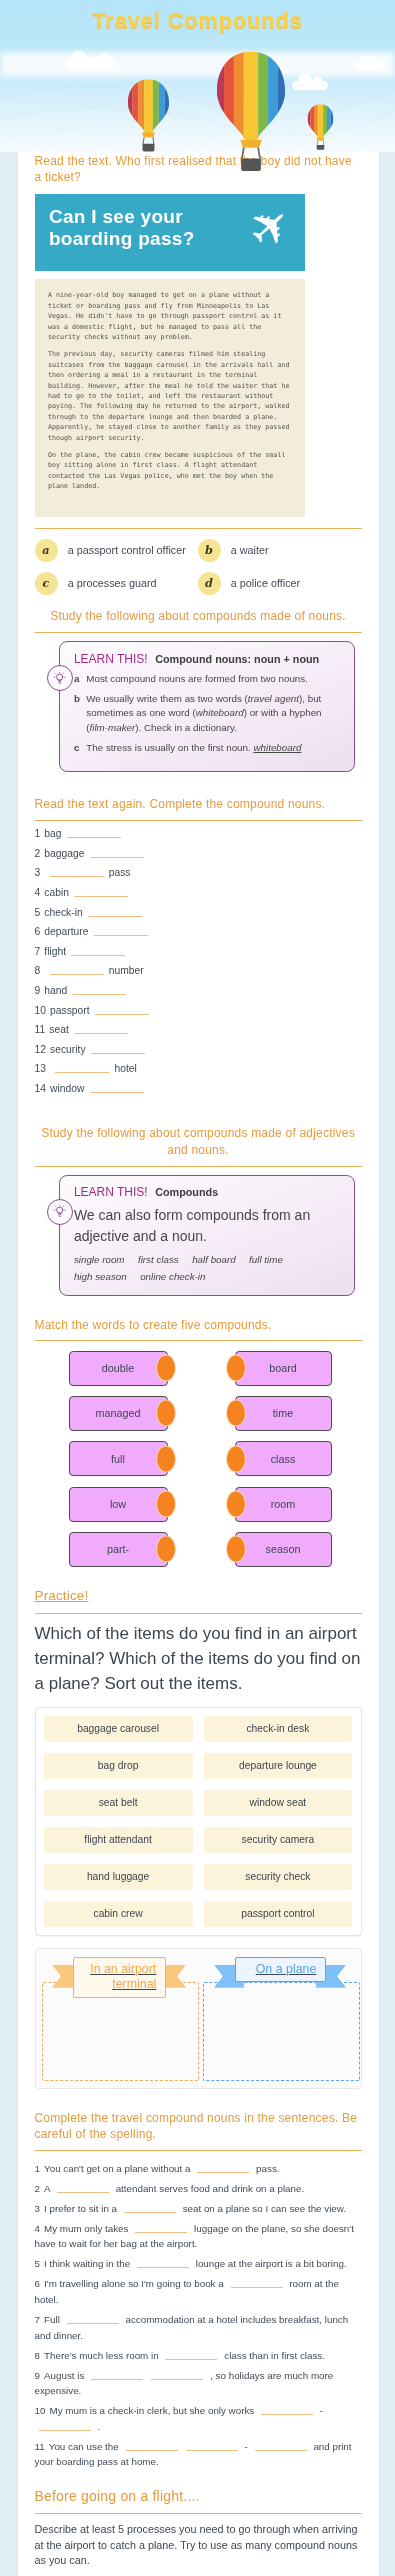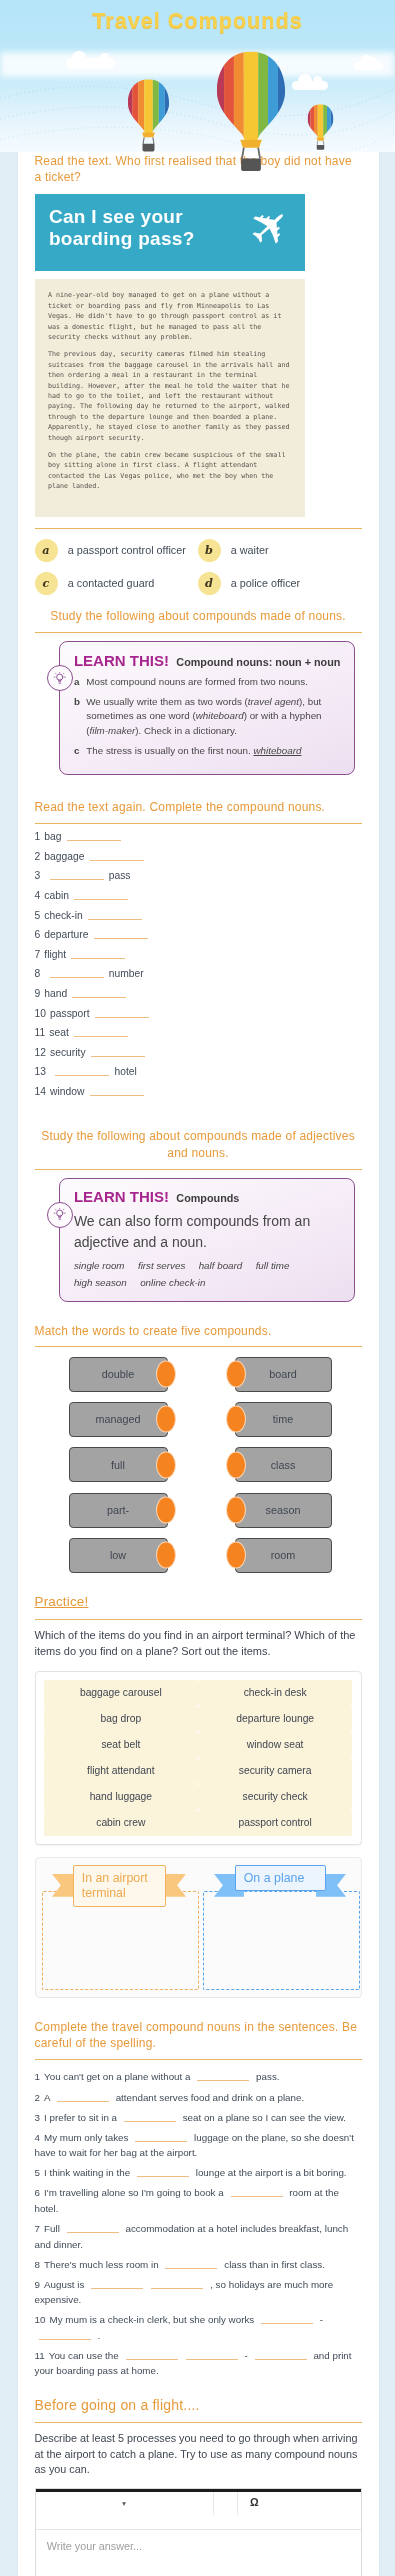--- a/index.html
+++ b/index.html
@@ -45,62 +45,62 @@
   .opt-label{margin-left:10.3px;font-size:10.8px;color:#414b57;}
   .center-head{margin-top:13.4px;text-align:center;}
   .div-2{margin-top:7.2px;}
   
   .learn{margin:8.2px 0 0 24px;width:296px;box-sizing:border-box;position:relative;
          border:1.3px solid #8a4c8f;border-radius:8.2px;
          background:linear-gradient(160deg,#fdfbfd 0%,#f3e8f5 70%,#ecdff0 100%);
          padding:9.3px 12.4px 10.3px 14.4px;}
   .learn-bulb{position:absolute;left:-12.4px;top:23px;width:24px;height:24px;border-radius:50%;
               background:#fdfbfd;border:1.3px solid #8a4c8f;display:flex;align-items:center;justify-content:center;}
-  .learn-tag{color:#a6268e;font-weight:bold;font-size:15px;}
+  .learn-tag{color:#a6268e;font-weight:normal;font-size:12px;}
   .learn-title{color:#3c3c3c;font-weight:bold;font-size:10.8px;margin-left:5.2px;}
   .learn-points{list-style:none;margin:6.2px 0 0 0;padding:0;}
   .learn-points li{display:flex;margin-bottom:5.2px;font-size:9.8px;line-height:1.5;color:#474747;}
   .pt-letter{font-weight:bold;width:12.4px;flex:none;}
   .pt-i{font-style:italic;} .pt-u{text-decoration:underline;}
   .learn-body{font-size:14px;line-height:1.5;color:#474747;margin-top:6.2px;}
   .learn-ex{margin-top:5.2px;font-style:italic;font-size:9.8px;line-height:1.65;color:#474747;
             display:flex;flex-wrap:wrap;column-gap:13.4px;}
   
   .fill-head{margin-top:24px;}
   .div-3{margin-top:7.2px;}
   .fill-list{margin-top:7.2px;}
   .fill-item{display:flex;align-items:baseline;font-size:10.3px;height:19.6px;color:#414b57;}
   .fill-num{margin-right:4.1px;}
   .blank{display:inline-block;width:54px;height:8.2px;border-bottom:1px solid #f0bd80;
          margin:0 5.2px;transform:translateY(1px);cursor:text;}
   
   .match-rows{margin-top:9.3px;}
   .match-row{position:relative;height:35px;margin-bottom:10.3px;}
   .mbox{position:absolute;top:0;height:35px;border:0.8px solid #4a4a4a;border-radius:4.1px;
-        background:#a3a3a3;display:flex;align-items:center;justify-content:center;
+        background:#f0abfc;display:flex;align-items:center;justify-content:center;
         font-size:10.8px;color:#3f4651;box-sizing:border-box;}
   .mbox.l{left:34px;width:99px;} .mbox.r{left:200px;width:97px;}
   .oval{position:absolute;top:50%;width:17.5px;height:25px;border-radius:50%;
         background:#f5831f;border:1px solid #fcd9b8;transform:translateY(-50%);cursor:pointer;}
   .oval.re{right:-9.3px;} .oval.le{left:-9.3px;}
   
   .practice-head{margin-top:20.6px;font-size:13.4px;text-decoration:underline;}
-  .pq{margin-top:8.2px;font-size:11px;line-height:1.45;color:#3f4651;}
+  .pq{margin-top:8.2px;font-size:17px;line-height:1.45;color:#3f4651;}
   .tiles-wrap{margin-top:10.3px;border:0.5px solid #e3e3e3;border-radius:4.1px;background:#fff;
               box-shadow:0 0.5px 1px rgba(0,0,0,.05);padding:8.2px;
-              display:grid;grid-template-columns:1fr 1fr;gap:0;}
+              display:grid;grid-template-columns:1fr 1fr;gap:11px;}
   .tile{height:26px;background:#fbf3da;border-radius:2.1px;display:flex;align-items:center;
         justify-content:center;font-size:10.3px;color:#3f4651;cursor:grab;}
   
   .sort-wrap{margin-top:12.4px;height:139px;border:0.5px solid #e8e8e8;border-radius:4.1px;
              background:#fbfbfb;position:relative;}
   .zone{position:absolute;top:33px;bottom:7.2px;border-radius:1.5px;}
   .zone.orange{left:6.2px;width:155px;border:1px dashed #f0ad5c;}
   .zone.blue{left:167px;width:155px;border:1px dashed #57a4ee;}
-  .ribbon{position:absolute;z-index:2;text-align:left;}
+  .ribbon{position:absolute;z-index:2;text-align:right;text-decoration:underline;}
   .ribbon .wing{position:absolute;top:8.2px;height:23px;width:30px;z-index:-1;}
   .ribbon .wing.wl{left:-20.6px;clip-path:polygon(0 0,100% 0,100% 100%,0 100%,30% 50%);}
   .ribbon .wing.wr{right:-20.6px;clip-path:polygon(0 0,100% 0,70% 50%,100% 100%,0 100%);}
   .rb-label{border-radius:2.1px;padding:4.1px 8.2px;font-size:12.4px;line-height:1.25;}
   .ribbon.orange{left:37px;top:7.2px;width:93px;}
   .ribbon.orange .wing{background:#f9c87e;}
   .ribbon.orange .rb-label{background:#fef7ec;border:1px solid #f0b25e;color:#eda94e;}
   .ribbon.blue{left:199px;top:7.2px;width:91px;}
   .ribbon.blue .wing{background:#7ec0f7;}
   .ribbon.blue .rb-label{background:#ecf5fd;border:1px solid #5aa3ee;color:#5aa3ee;}
@@ -195,21 +195,21 @@
       <div class="opt">
         <span class="opt-badge">a</span>
         <span class="opt-label">a passport control officer</span>
       </div>
       <div class="opt">
         <span class="opt-badge">b</span>
         <span class="opt-label">a waiter</span>
       </div>
       <div class="opt">
         <span class="opt-badge">c</span>
-        <span class="opt-label">a contacted guard</span>
+        <span class="opt-label">a processes guard</span>
       </div>
       <div class="opt">
         <span class="opt-badge">d</span>
         <span class="opt-label">a police officer</span>
       </div>
     </div>
 
   <div class="hw center-head">Study the following about compounds made of nouns.</div>
   <hr class="divider div-2">
 
@@ -327,21 +327,21 @@
             <path d="M10.5 16 h5 M11 19 h4 M12 22 h2"></path>
         <path d="M13 1.5 v-1 M4 10 h-2 M24 10 h-2 M6 3.5 l-1.2-1.2 M20 3.5 l1.2-1.2" stroke-width="1.4"></path>
           </g>
         </svg>
     </div>
     <span class="learn-tag">LEARN THIS!</span>
     <span class="learn-title">Compounds</span>
     <div class="learn-body">We can also form compounds from an adjective and a noun.</div>
     <div class="learn-ex" id="learn2-examples">
         <span>single room</span>
-        <span>first serves</span>
+        <span>first class</span>
         <span>half board</span>
         <span>full time</span>
         <span>high season</span>
         <span>online check-in</span>
       </div>
   </div>
 
   <div class="hw" style="margin-top:20.6px">Match the words to create five compounds.</div>
   <hr class="divider div-3">
   <div class="match-rows" id="match-rows">
@@ -370,36 +370,36 @@
           <span>full</span>
           <span class="oval re"></span>
         </div>
         <div class="mbox r">
           <span class="oval le"></span>
           <span>class</span>
         </div>
       </div>
       <div class="match-row">
         <div class="mbox l">
+          <span>low</span>
+          <span class="oval re"></span>
+        </div>
+        <div class="mbox r">
+          <span class="oval le"></span>
+          <span>room</span>
+        </div>
+      </div>
+      <div class="match-row">
+        <div class="mbox l">
           <span>part-</span>
           <span class="oval re"></span>
         </div>
         <div class="mbox r">
           <span class="oval le"></span>
           <span>season</span>
-        </div>
-      </div>
-      <div class="match-row">
-        <div class="mbox l">
-          <span>low</span>
-          <span class="oval re"></span>
-        </div>
-        <div class="mbox r">
-          <span class="oval le"></span>
-          <span>room</span>
         </div>
       </div>
     </div>
 
   <div class="hw practice-head">Practice!</div>
   <hr class="divider div-3">
   <div class="pq">Which of the items do you find in an airport terminal? Which of the items do you find on a plane? Sort out the items.</div>
 
   <div class="tiles-wrap" id="tiles-grid">
       <div class="tile">baggage carousel</div>

